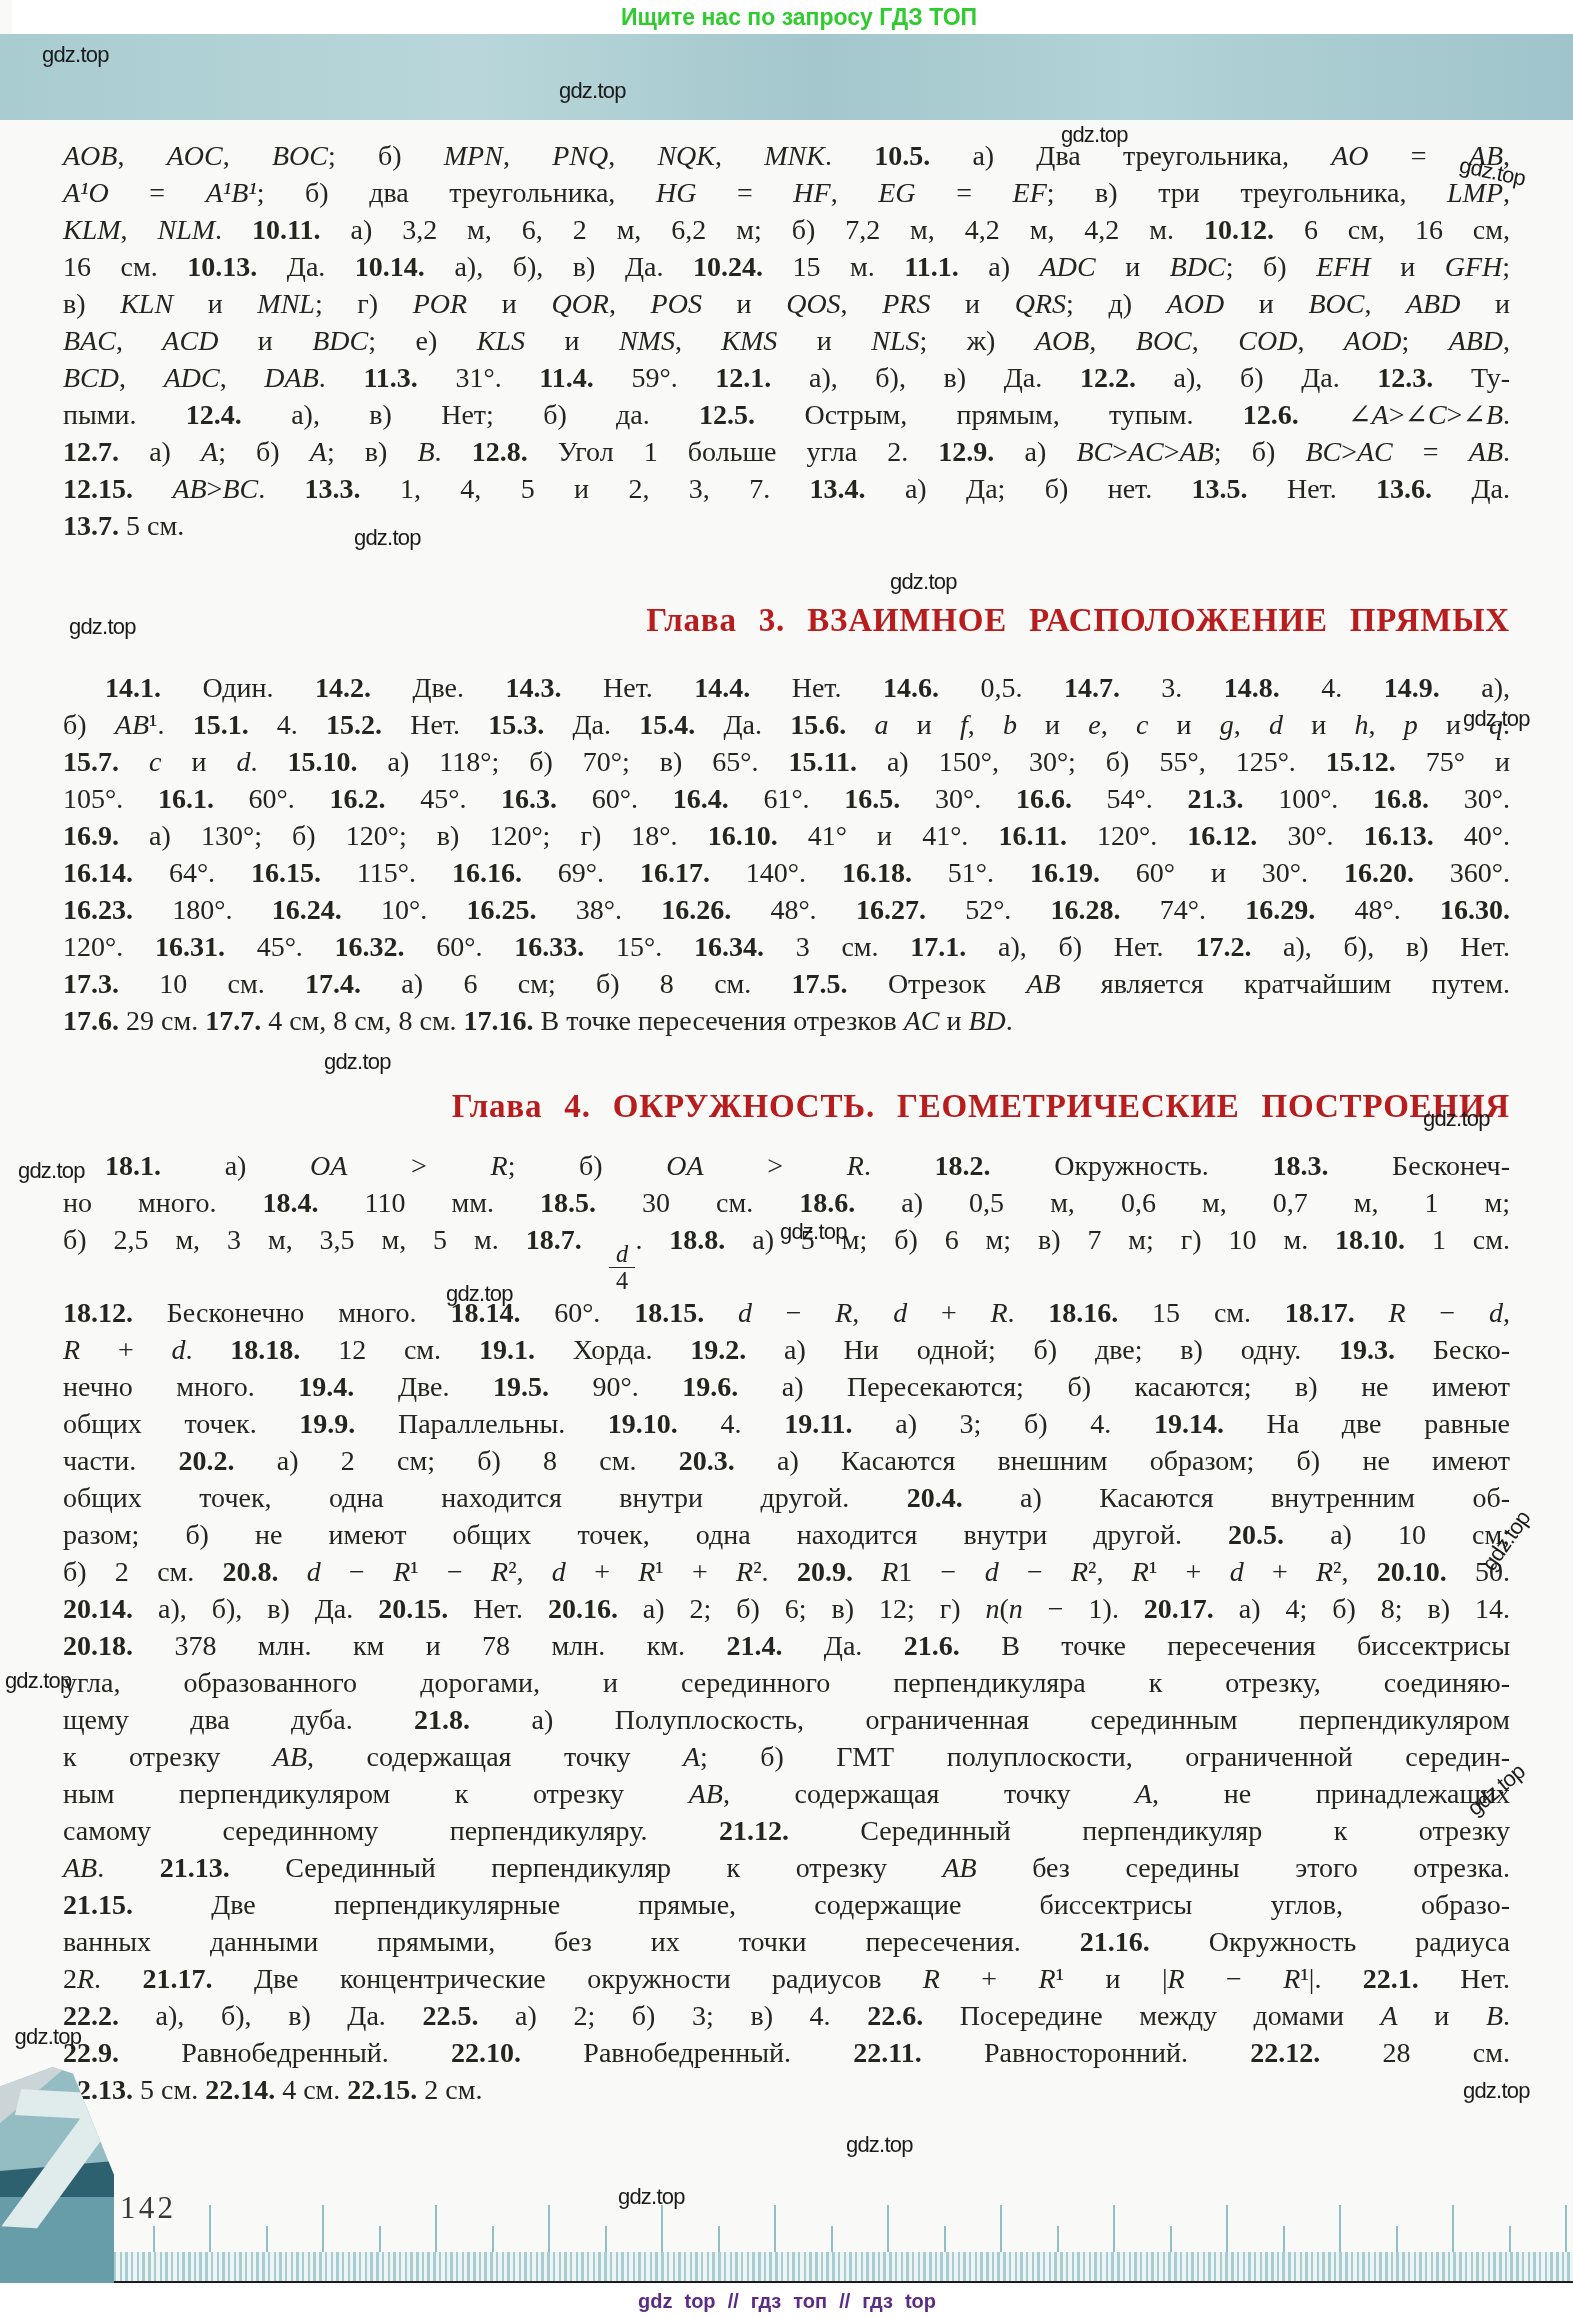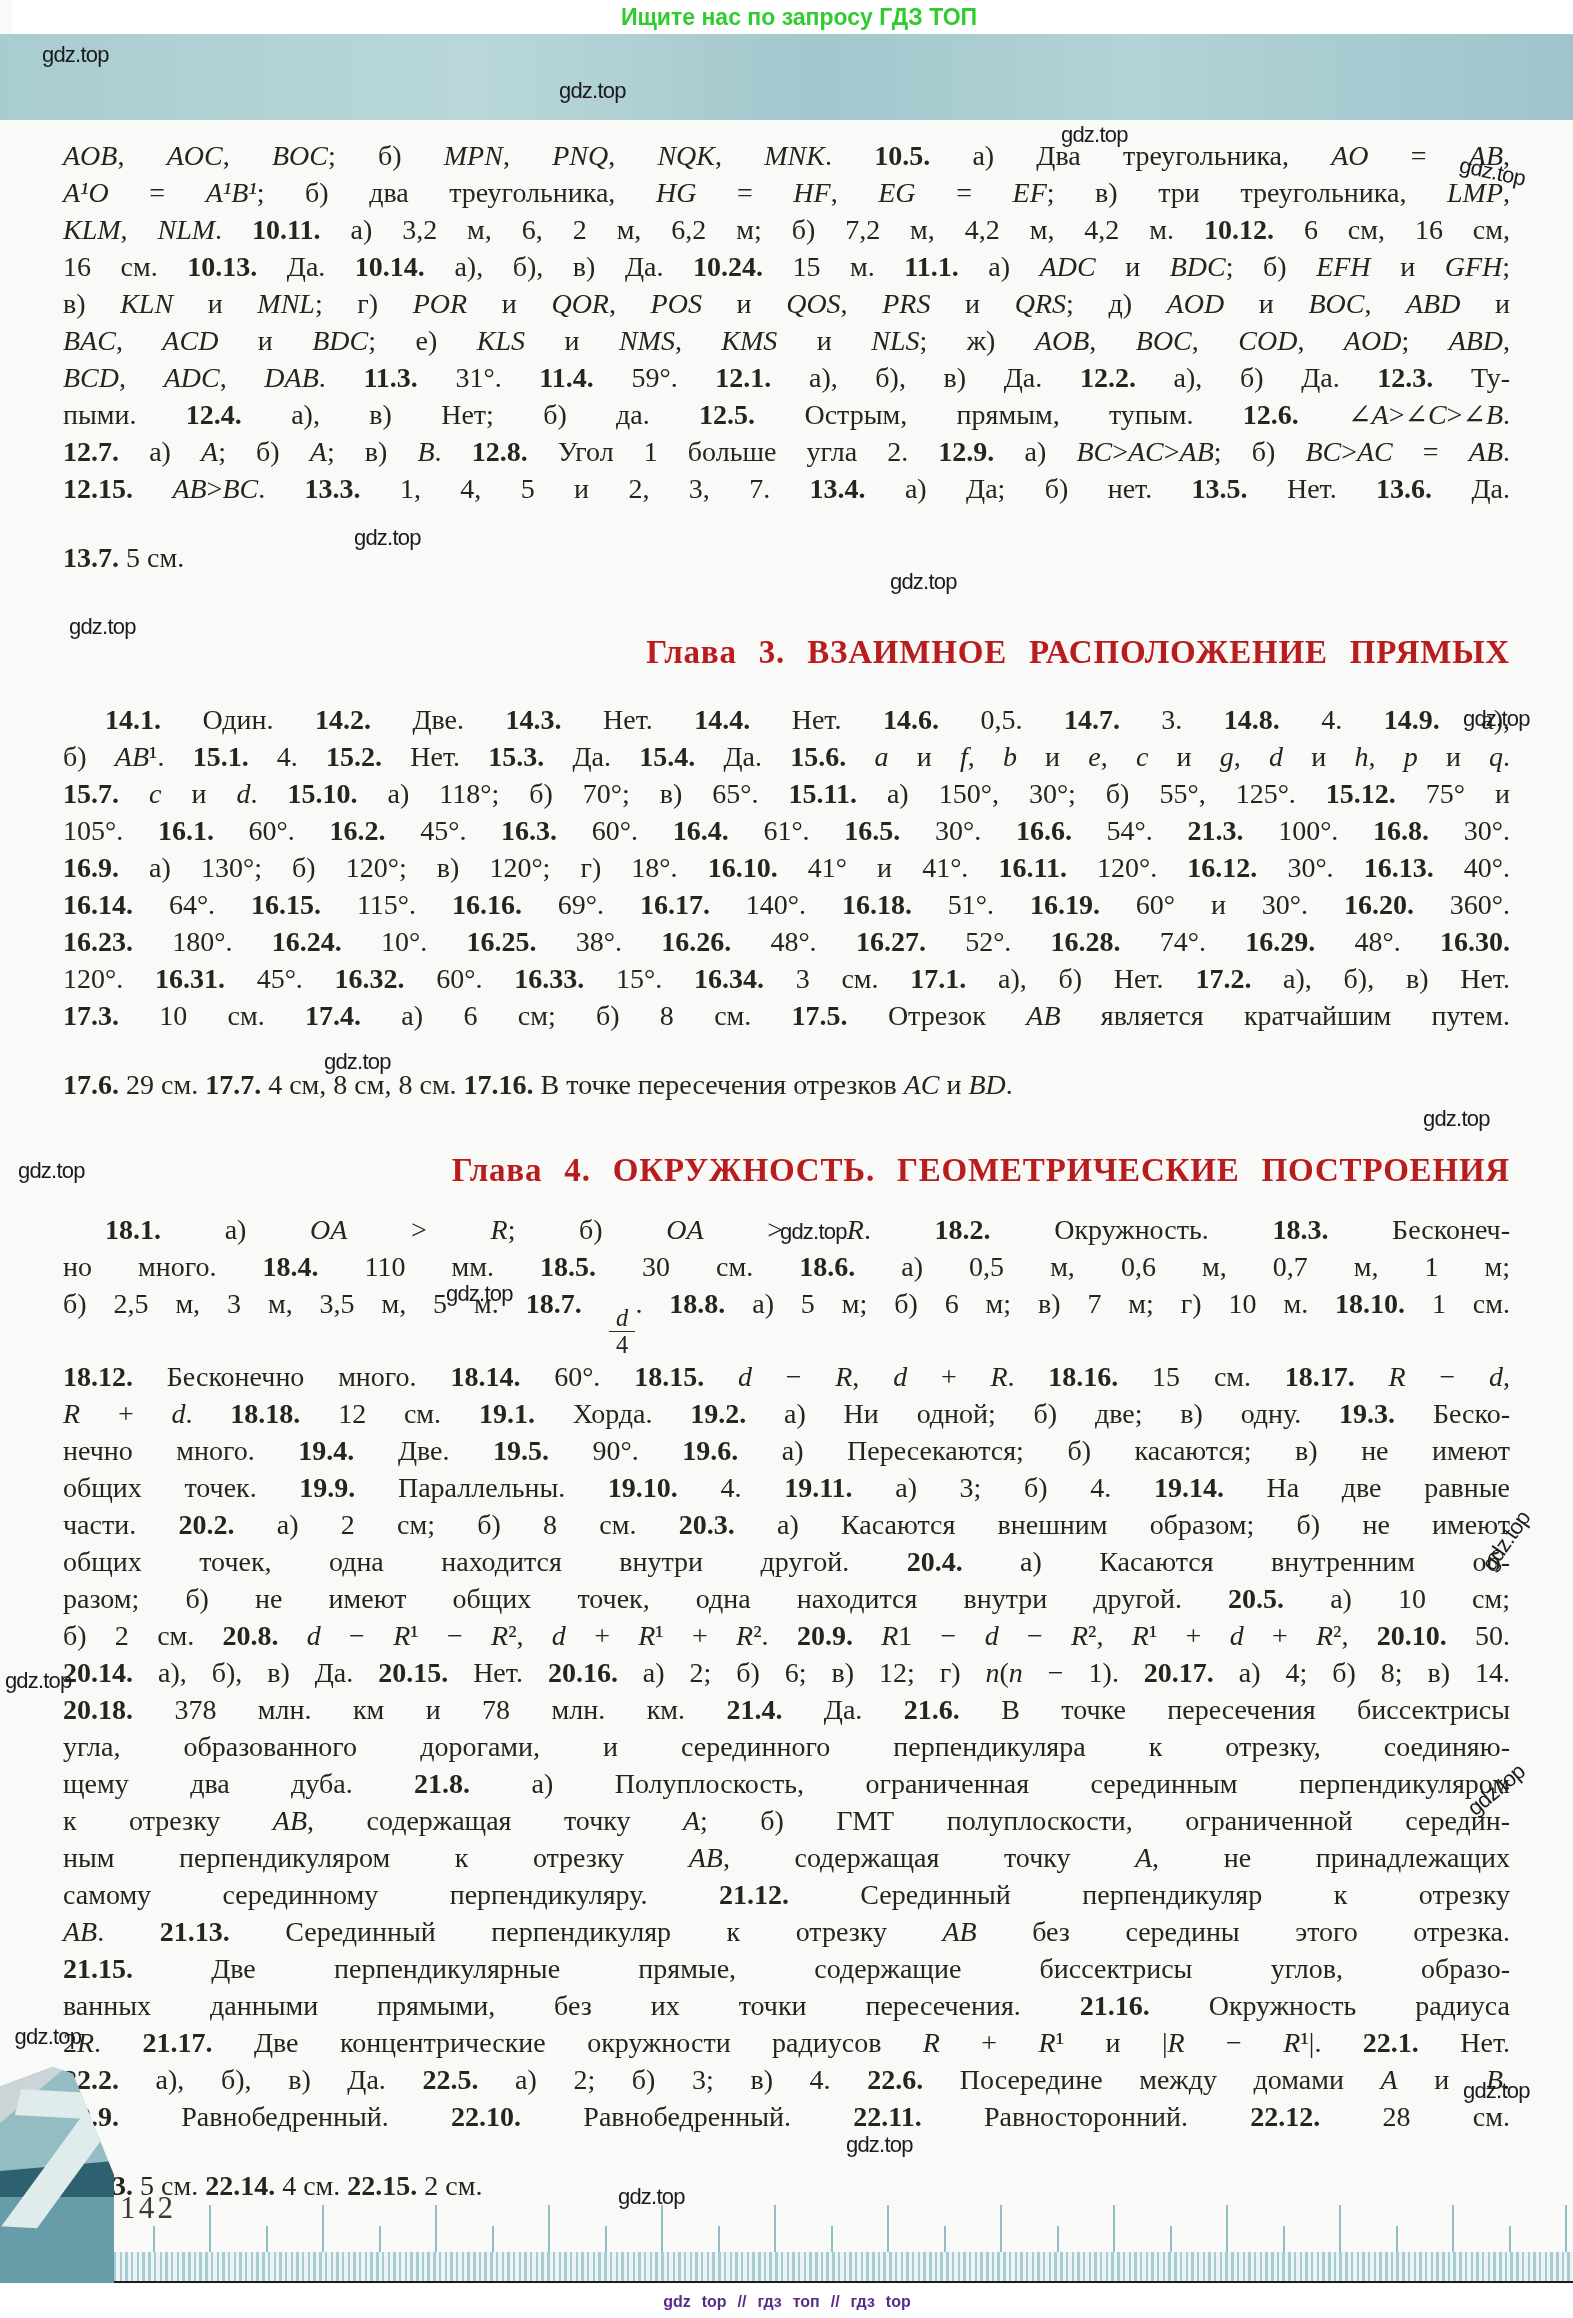--- a/index.html
+++ b/index.html
@@ -9,21 +9,21 @@
   .top-strip{position:absolute;left:12px;top:0;width:100%;height:34px;background:#ffffff;
              display:flex;align-items:center;justify-content:center;}
   .top-strip span{font-family:"Liberation Sans",sans-serif;font-weight:bold;font-size:23px;color:#2fcb2f;}
   
   .banner{position:absolute;left:0;top:34px;width:100%;height:86px;
           background:linear-gradient(90deg,#a9ccd0 0%,#b9d7da 30%,#a3c7cd 52%,#b2d3d7 72%,#9fc4cb 100%);}
   
   .content{position:absolute;left:63px;top:137px;width:1447px;font-size:28px;line-height:37px;z-index:5;}
   .para{text-align:justify;}
   .para .line{text-align:justify;text-align-last:justify;white-space:normal;}
-  .para .line.last{text-align-last:left;margin-top:32px;}
+  .para .line.last{text-align-last:left;}
   .para.indent-first .line:first-child{text-indent:42px;}
   .para b{font-weight:bold;}
   .chapter{font-size:33px;line-height:42px;font-weight:bold;color:#b91c1c;text-align:right;
            margin:0;word-spacing:13px;letter-spacing:0.8px;}
   .chapter.ch3{margin-top:55px;margin-bottom:28px;}
   .chapter.ch4{margin-top:46px;margin-bottom:19.5px;}
   .frac{display:inline-flex;flex-direction:column;align-items:center;vertical-align:-13px;
         line-height:1.05;font-size:24.4px;}
   .frac .fnum{font-style:italic;border-bottom:1.6px solid #2a2a25;padding:0 7.3px 0.8px;}
   .frac .fden{font-style:normal;}
@@ -35,21 +35,21 @@
   
   .ticks-tall{position:absolute;left:96px;right:3.3px;top:2205px;height:47px;z-index:2;
               background:repeating-linear-gradient(90deg,#8fbfc5 0 2.4px,transparent 2.4px 113px);}
   .ticks-med{position:absolute;left:153px;right:3.3px;top:2226px;height:26px;z-index:2;
              background:repeating-linear-gradient(90deg,#8fbfc5 0 2.4px,transparent 2.4px 113px);}
   .stripes{position:absolute;left:0;right:0;top:2252px;height:29px;z-index:2;
            background:repeating-linear-gradient(90deg,#a7ccd1 0 2.4px,#eef4f4 2.4px 5.7px);}
   .page-edge-line{position:absolute;left:0;right:0;top:2281px;height:2.4px;background:#1c1c1c;z-index:4;}
   .footer-area{position:absolute;left:0;right:0;top:2284px;height:35px;background:#ffffff;z-index:20;
                display:flex;align-items:center;justify-content:center;}
-  .footer-area div{font-family:"Liberation Sans",sans-serif;font-weight:bold;font-size:16px;
+  .footer-area div{font-family:"Liberation Sans",sans-serif;font-weight:bold;font-size:20px;
                    color:#5b2b87;word-spacing:6.5px;}
   .collage{position:absolute;left:0;top:2067px;width:114px;height:216px;z-index:10;
            clip-path:polygon(46% 0,64% 3%,100% 50%,100% 100%,0 100%,0 9%);}
   .collage>div{position:absolute;}
   .c-base{inset:0;background:#93bcc3;}
   .c-gray{left:0;top:0;width:100%;height:26%;background:#cbd5d7;clip-path:polygon(0 0,58% 0,0 100%);}
   .c-dark{left:-4.9px;right:-4.9px;top:46%;height:17%;background:#2e6170;transform:skewY(-5deg);}
   .c-mid2{left:-4.9px;right:-4.9px;top:60%;height:41%;background:#679da9;}
   .c-seven{left:-9.8px;top:3.3px;font:italic bold 189px "DejaVu Sans",sans-serif;color:#e0ebec;
            line-height:1;transform:rotate(3deg);}

